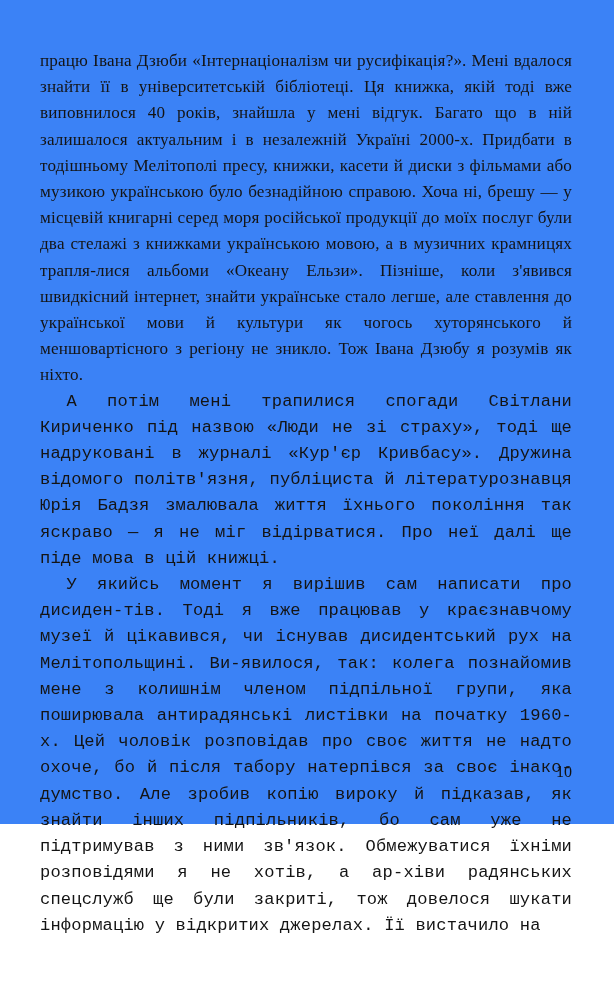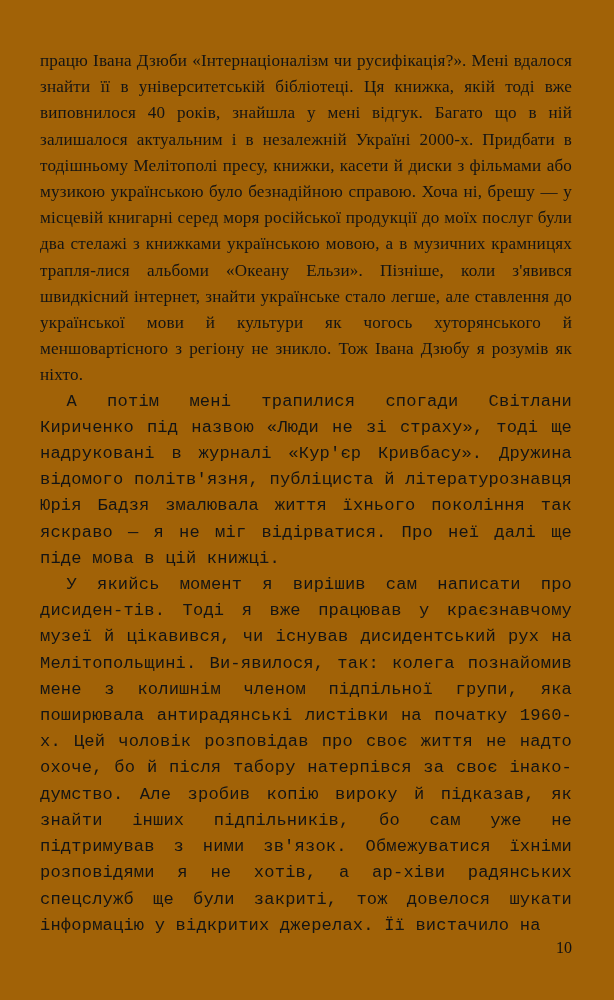--- a/index.html
+++ b/index.html
@@ -11,23 +11,23 @@
     height: 1000px;
     background: #ffffff;
     font-family: "Liberation Serif", "DejaVu Serif", serif;
     color: #141414;
     overflow: hidden;
   }
   .page {
     position: relative;
     box-sizing: border-box;
     width: 614px;
-    height: 1000px;
+    height: 824px;
     padding: 48px 42px 30px 40px;
-    background: #a16207;
+    background: #3b82f6;
   }
   .body-text {
     font-size: 17.1px;
     line-height: 26.2px;
     text-align: justify;
     text-justify: inter-word;
     hyphens: manual;
     letter-spacing: 0.01em;
   }
   .para {

